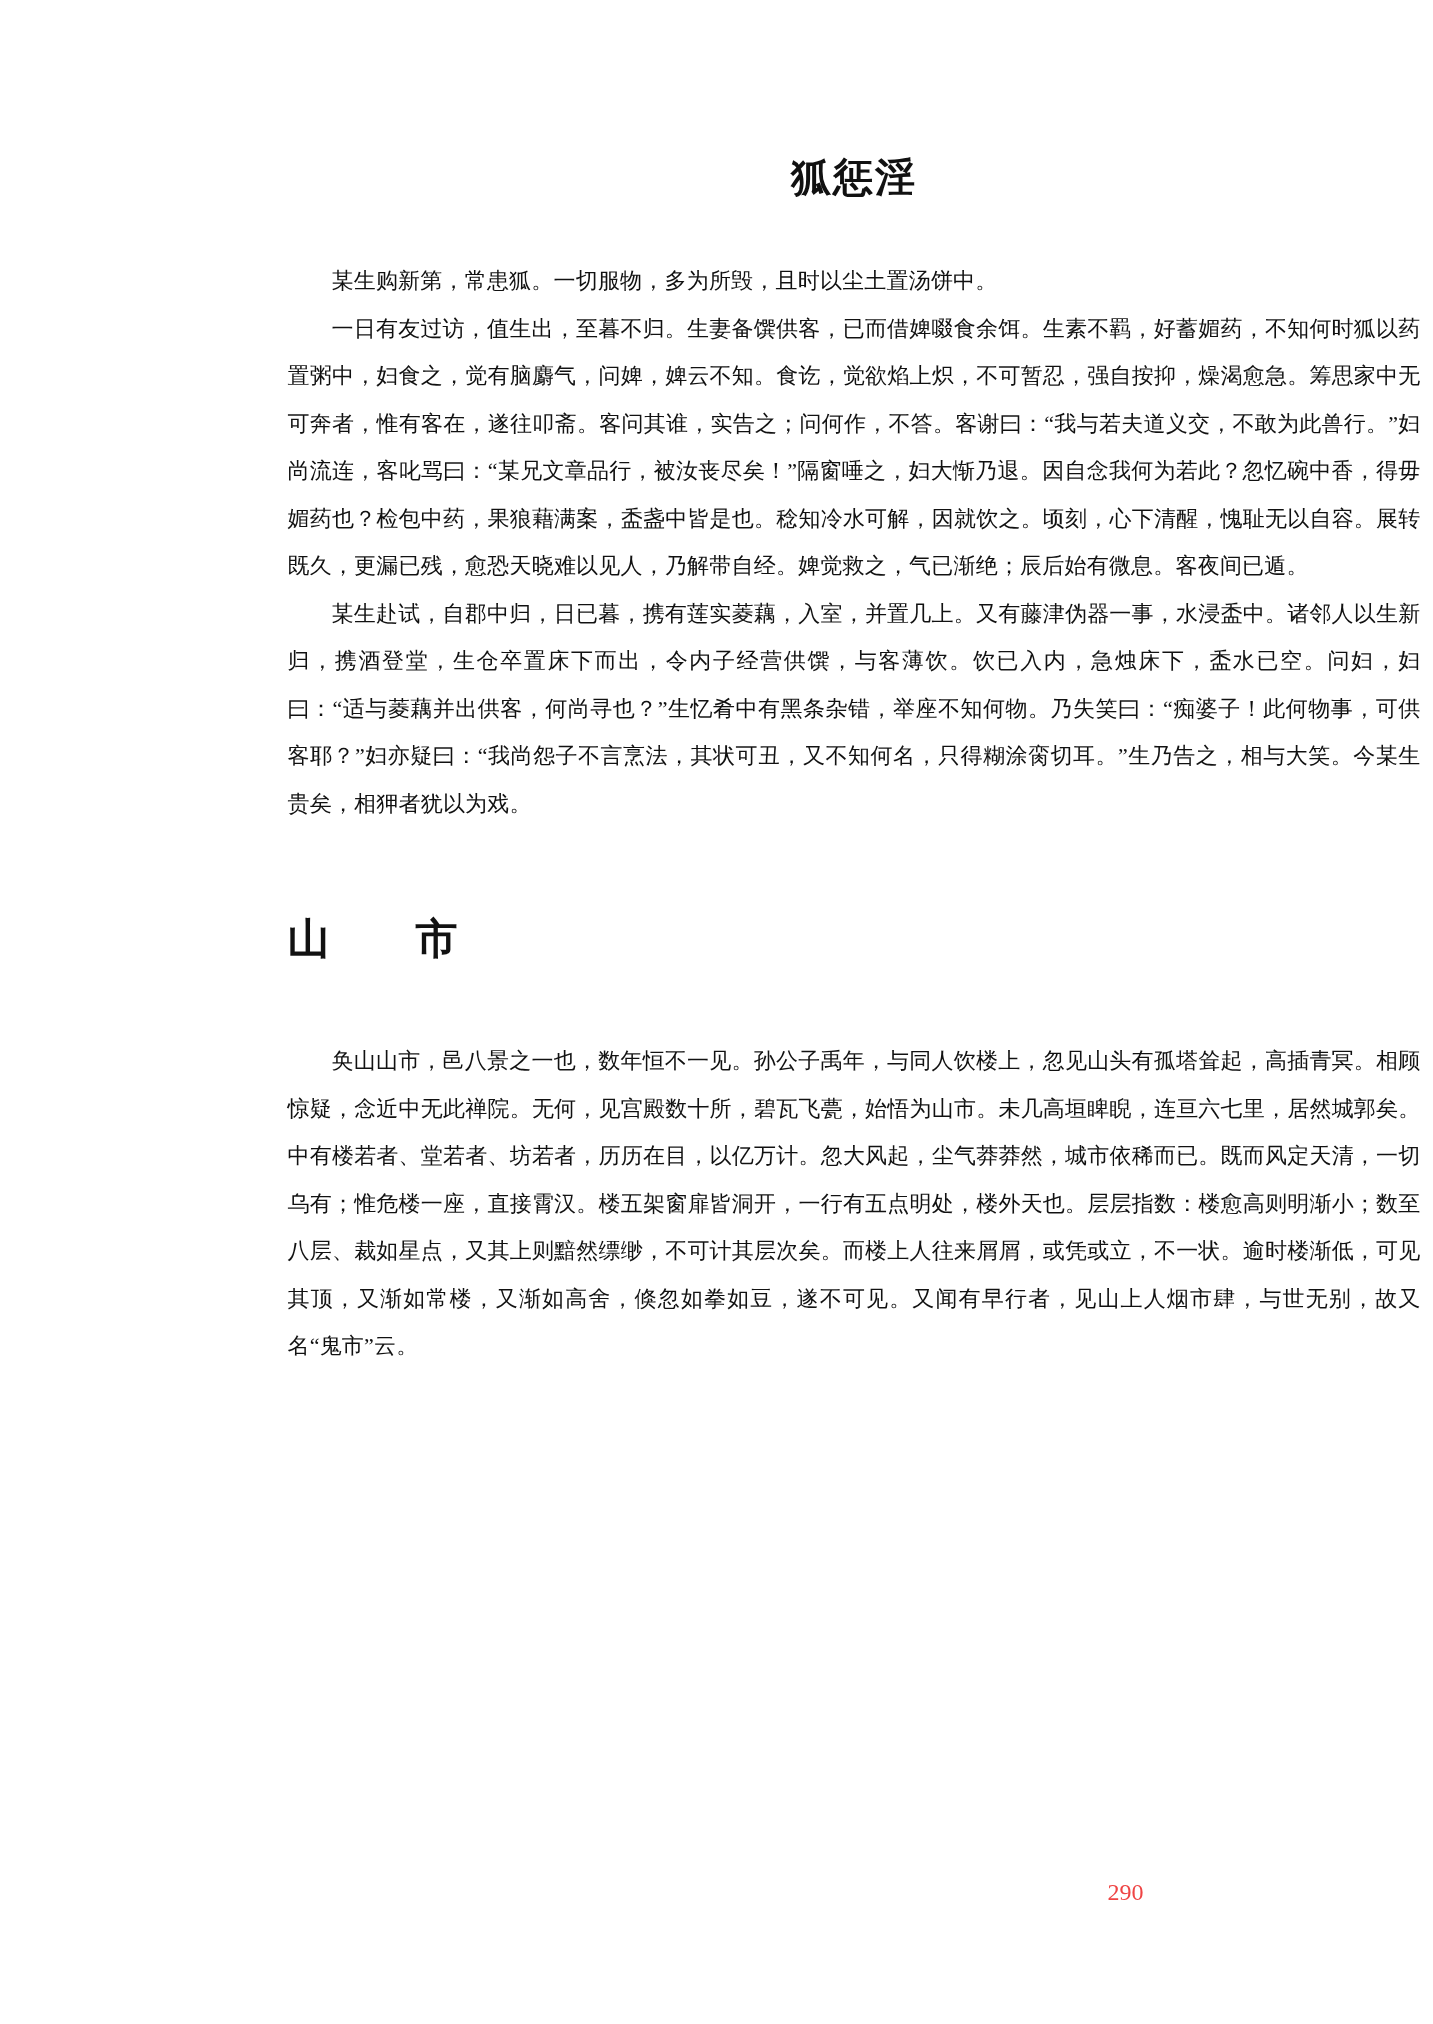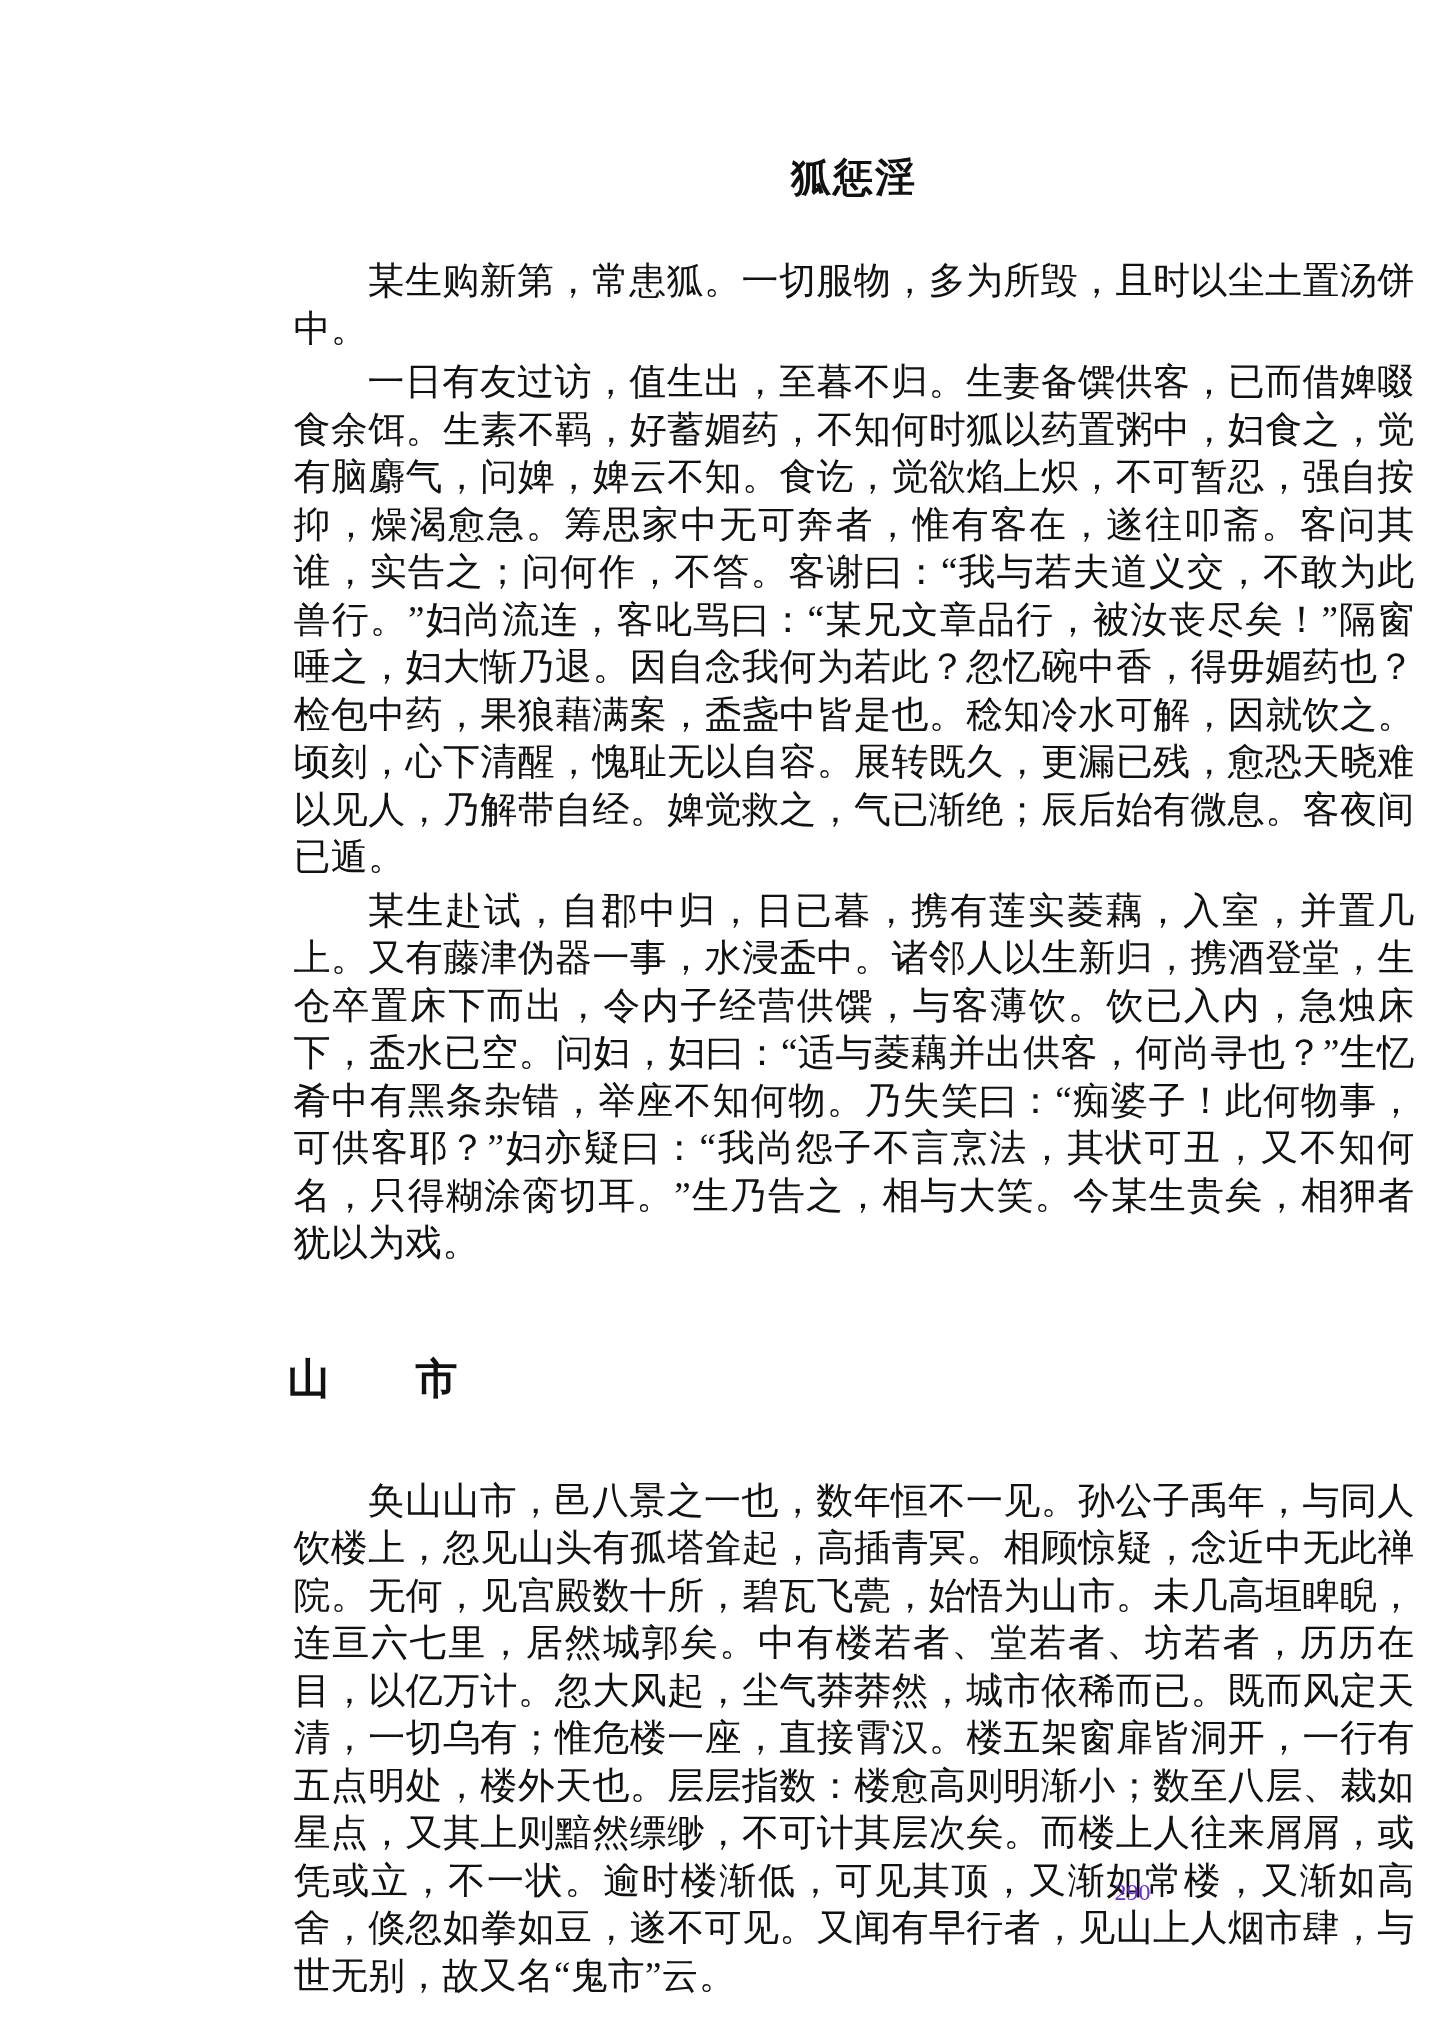--- a/index.html
+++ b/index.html
@@ -32,39 +32,39 @@
     font-family: "Liberation Sans", "DejaVu Sans", sans-serif;
   }
   .title-2 {
     font-size: 42px;
     font-weight: bold;
     letter-spacing: 22px;
     margin: 84px 0 70px 0;
     font-family: "Liberation Sans", "DejaVu Sans", sans-serif;
   }
   p.para {
-    font-size: 37px;
+    font-size: 22px;
     line-height: 47.5px;
-    margin: 6px;
+    margin: 0;
     text-align: justify;
     text-justify: inter-ideograph;
     text-indent: 2em;
     letter-spacing: 0.2px;
   }
   .section-body p.para + p.para {
     margin-top: 0;
     font-family: Liberation Serif, serif;
   }
   .page-number {
     position: absolute;
-    right: 145px;
+    right: 152px;
     bottom: 118px;
     font-size: 24px;
     font-family: "Liberation Serif", "DejaVu Serif", serif;
-    color: #6d28d9;
+    color: #ef4444;
   }
 </style>
 </head>
 <body>
 
 <div class="page">
   <div class="content">
 
     <div class="section">
       <h1 class="title-1">狐惩淫</h1>

